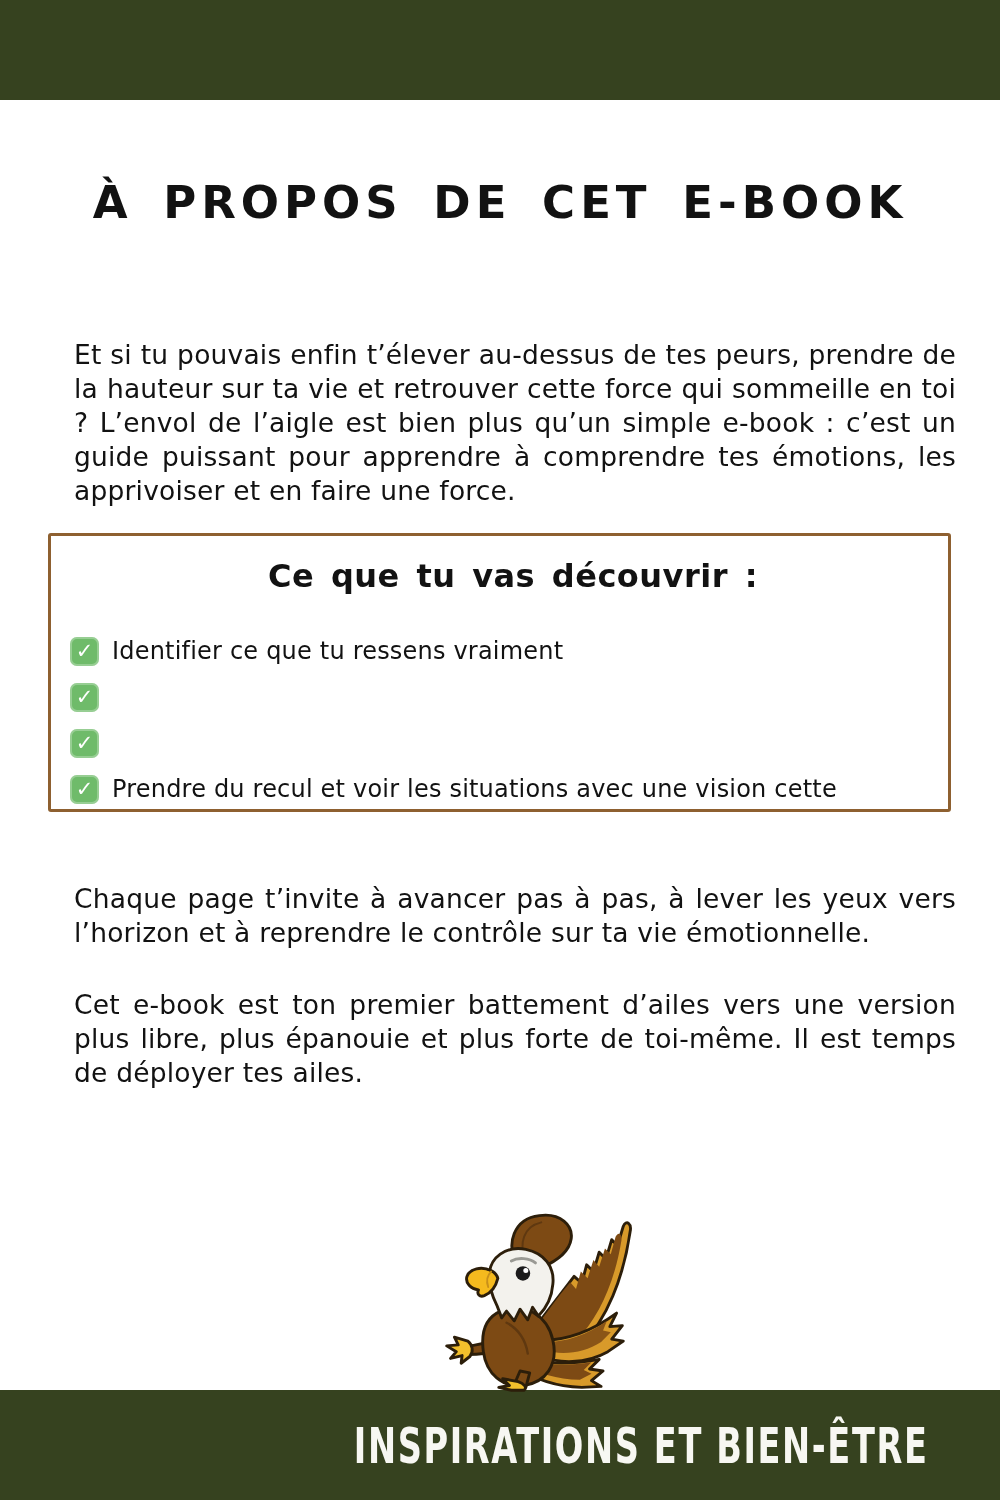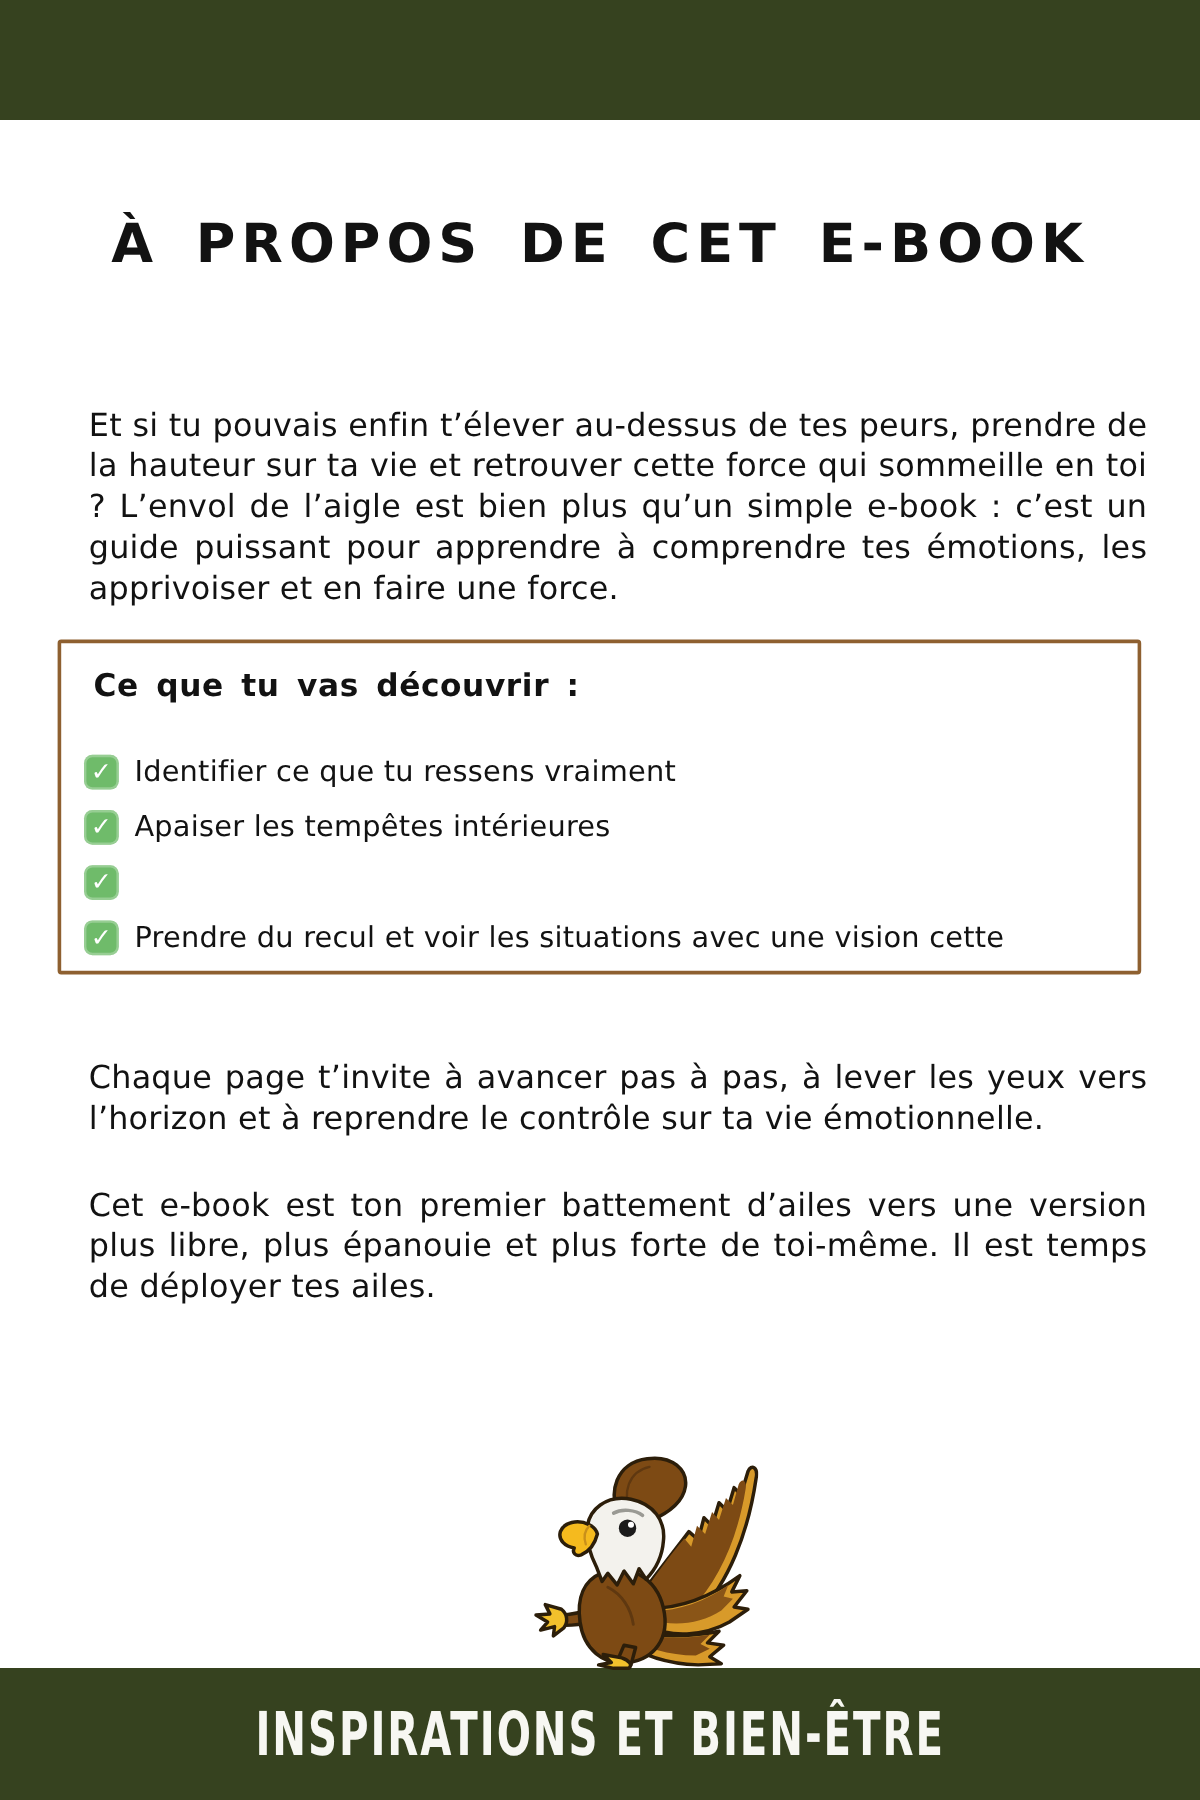--- a/index.html
+++ b/index.html
@@ -21,38 +21,38 @@
   }
   .intro{top:324px;}
   .p2{top:868px;}
   .p3{top:974px;}
   .box{
     position:absolute;top:533px;left:48px;width:903px;height:279px;
     box-sizing:border-box;border:3px solid var(--brown,#8e6030);border-radius:3px;
     background:var(--paper,#ffffff);
   }
   .box h2{
-    margin:21px 0 0 27px;font-size:26px;font-weight:bold;
-    letter-spacing:.5px;word-spacing:5px;
+    margin:21px 0 0 27px;font-size:32px;font-weight:bold;
+    letter-spacing:.5px;word-spacing:5px;text-align:center;
   }
   .checklist{list-style:none;margin:33px 0 0 19px;padding:0;}
   .checklist li{display:flex;align-items:center;gap:13px;height:46px;}
   .check{
     flex:0 0 auto;width:29px;height:29px;border-radius:7px;
     background:var(--green,#6fbb6a);color:#ffffff;
     font-size:21px;font-weight:bold;line-height:1;
     display:flex;align-items:center;justify-content:center;
     box-shadow:inset 0 0 0 2px rgba(255,255,255,.28);
   }
   .itm{font-size:24px;white-space:nowrap;letter-spacing:.2px;text-align:center;}
   .eagle{position:absolute;top:1206px;left:410px;margin:0;z-index:2;line-height:0;}
   .footer{
     position:absolute;top:1390px;left:0;width:1000px;height:110px;
     background:var(--olive,#36421f);
-    display:flex;align-items:center;justify-content:center;
+    display:flex;align-items:center;justify-content:flex-end;
   }
   .brand{
     color:#f7f7f2;font-size:42px;font-weight:bold;letter-spacing:2px;
     transform:scale(.8,1.2);transform-origin:center;white-space:nowrap;
   }
 </style>
 </head>
 <body>
 
 <div class="page">
@@ -65,21 +65,20 @@
 
   <section class="box">
     <h2>Ce que tu vas découvrir :</h2>
     <ul class="checklist">
       <li>
         <span class="check">✓</span>
         <span class="itm">Identifier ce que tu ressens vraiment</span>
       </li>
       <li>
         <span class="check">✓</span>
-        <span class="itm">Apaiser les tempêtes intérieures</span>
       </li>
       <li>
         <span class="check">✓</span>
       </li>
       <li>
         <span class="check">✓</span>
         <span class="itm">Prendre du recul et voir les situations avec une vision cette</span>
       </li>
     </ul>
   </section>

